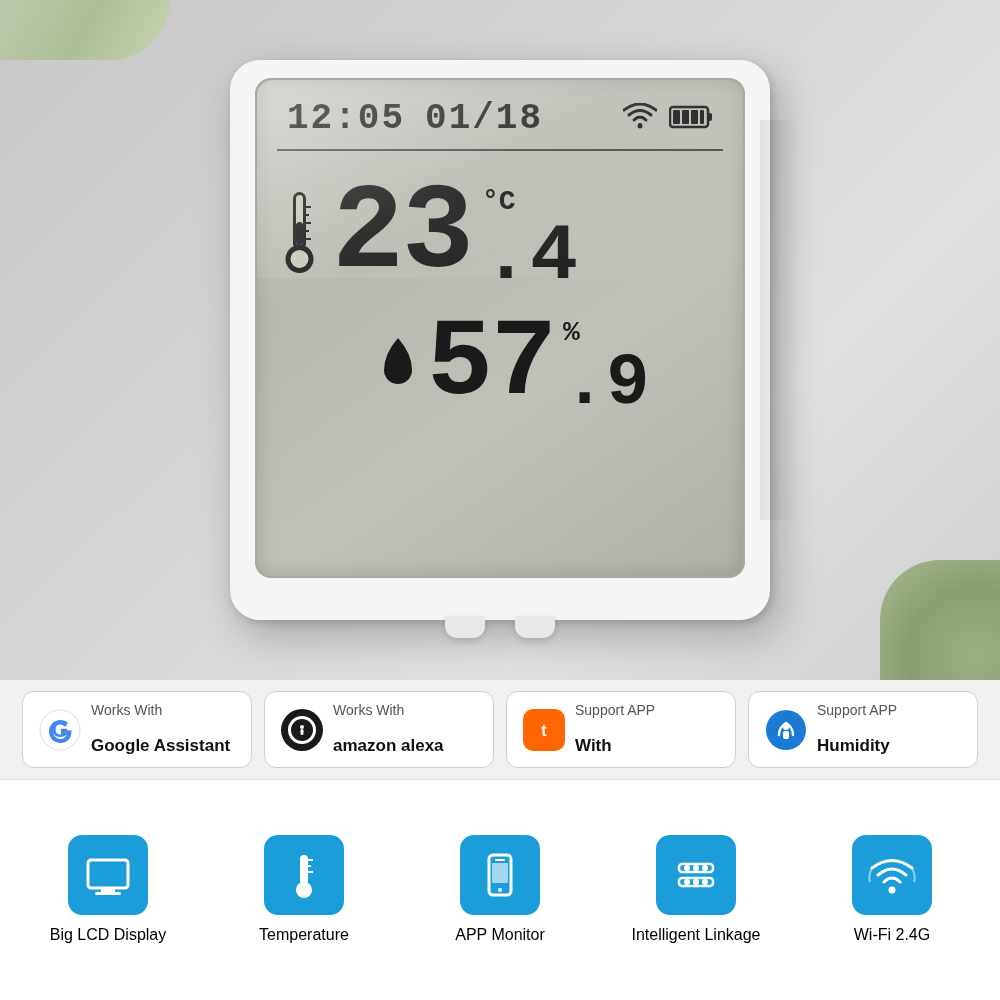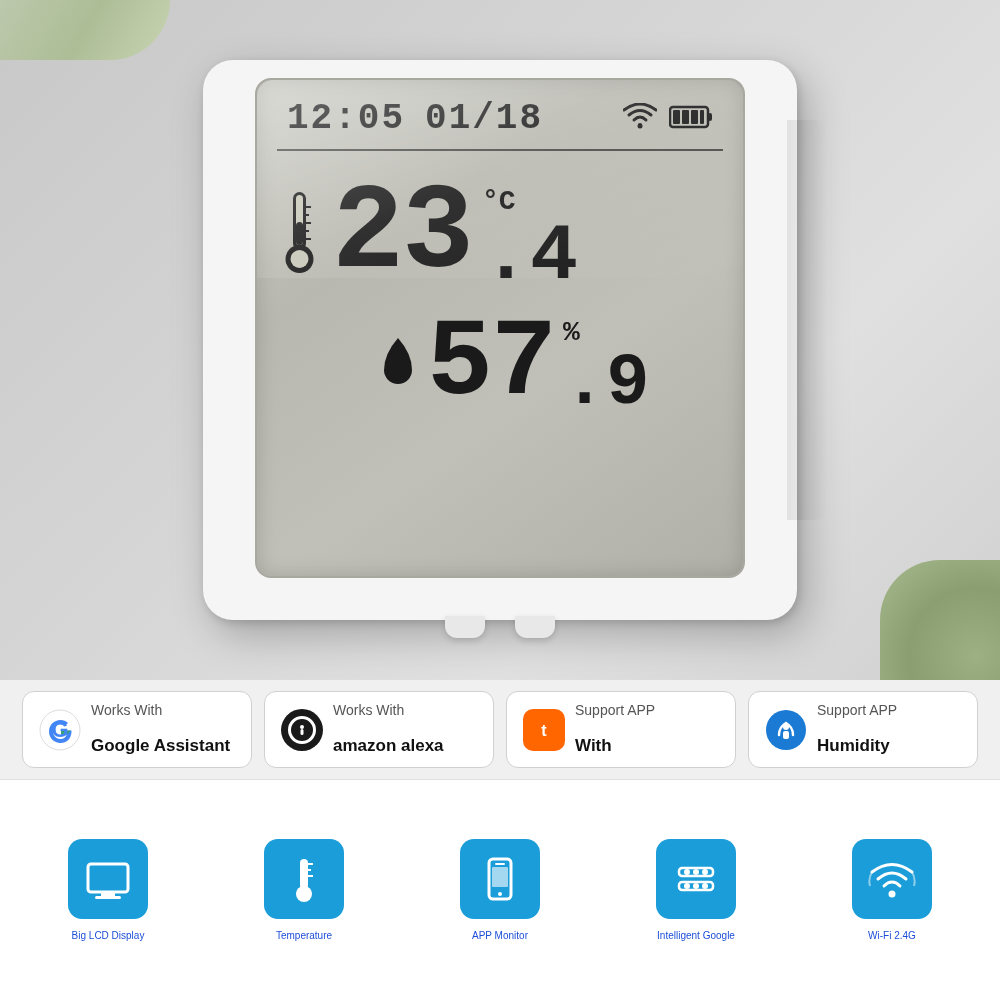--- a/index.html
+++ b/index.html
@@ -42,21 +42,21 @@
       right: 0;
       width: 120px;
       height: 120px;
       background: radial-gradient(circle at 80% 80%, #7a9a50, #5a7a30, #8aaa60);
       border-radius: 60px 0 0 0;
       opacity: 0.6;
     }
 
     
     .device-outer {
-      width: 594px;
+      width: 540px;
       height: 560px;
       background: #f5f5f5;
       border-radius: 30px;
       position: relative;
       box-shadow: 10px 15px 40px rgba(0,0,0,0.25), 2px 3px 8px rgba(0,0,0,0.15);
       display: flex;
       align-items: flex-start;
       justify-content: center;
       padding-top: 18px;
     }
@@ -357,22 +357,22 @@
       justify-content: center;
     }
 
     .feature-icon-svg {
       width: 50px;
       height: 50px;
       fill: white;
     }
 
     .feature-label {
-      font-size: 10px;
-      color: #1d4ed8;
+      font-size: 16px;
+      color: #000000;
       text-align: left;
       font-weight: 500;
       line-height: 1.3;
     }
 
     
     .therm-svg {
       width: 45px;
       height: 90px;
     }
@@ -583,21 +583,21 @@
         <rect x="8" y="14" width="34" height="8" rx="3" stroke="white" stroke-width="2.5" fill="none"></rect>
         <rect x="8" y="28" width="34" height="8" rx="3" stroke="white" stroke-width="2.5" fill="none"></rect>
         <circle cx="16" cy="18" r="3" fill="white"></circle>
         <circle cx="25" cy="18" r="3" fill="white"></circle>
         <circle cx="34" cy="18" r="3" fill="white"></circle>
         <circle cx="16" cy="32" r="3" fill="white"></circle>
         <circle cx="25" cy="32" r="3" fill="white"></circle>
         <circle cx="34" cy="32" r="3" fill="white"></circle>
       </svg>
     </div>
-    <span class="feature-label">Intelligent Google</span>
+    <span class="feature-label">Intelligent Linkage</span>
   </div>
 
   <div class="feature-item">
     <div class="feature-icon-box">
       <svg class="feature-icon-svg" viewBox="0 0 50 50">
         <circle cx="25" cy="40" r="3.5" fill="white"></circle>
         <path d="M17 32 Q25 24 33 32" stroke="white" stroke-width="3" stroke-linecap="round" fill="none"></path>
         <path d="M11 25 Q25 13 39 25" stroke="white" stroke-width="3" stroke-linecap="round" fill="none"></path>
         <path d="M5 18 Q25 3 45 18" stroke="white" stroke-width="3" stroke-linecap="round" fill="none"></path>
 

